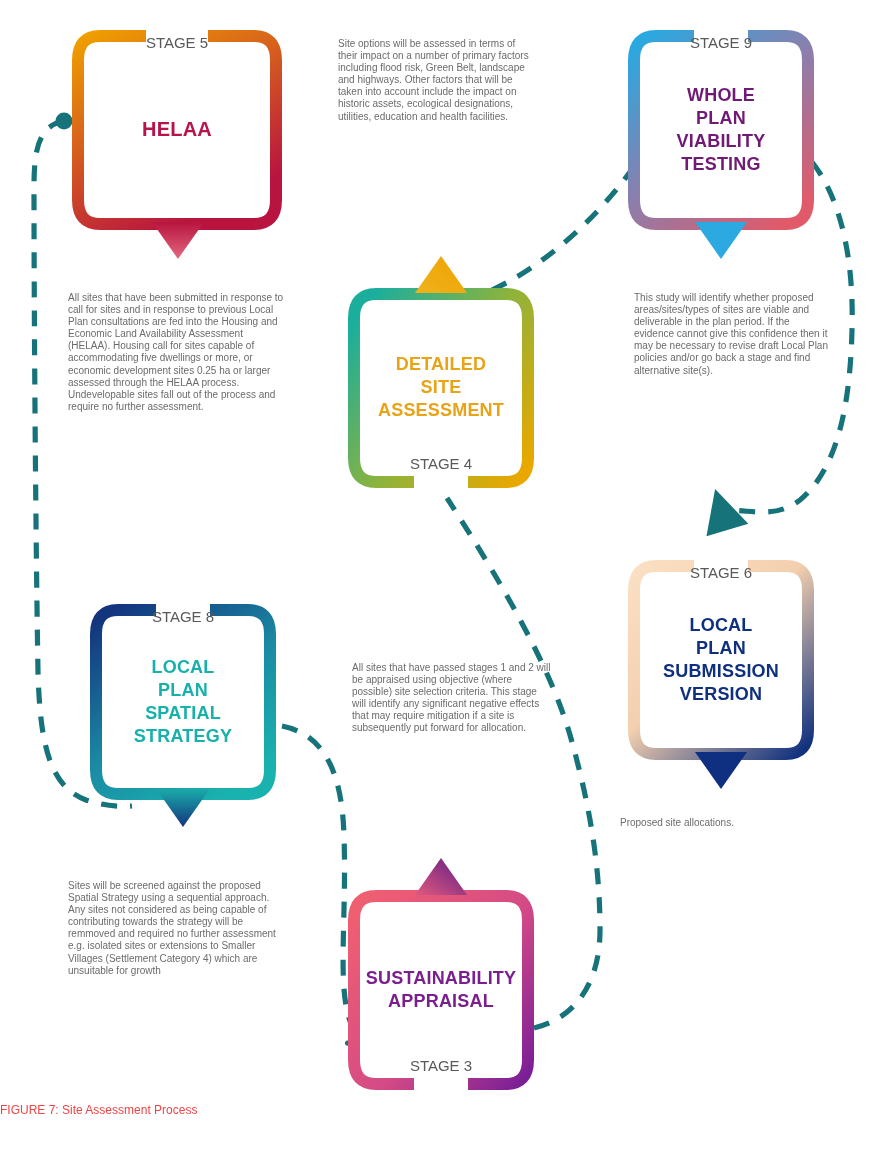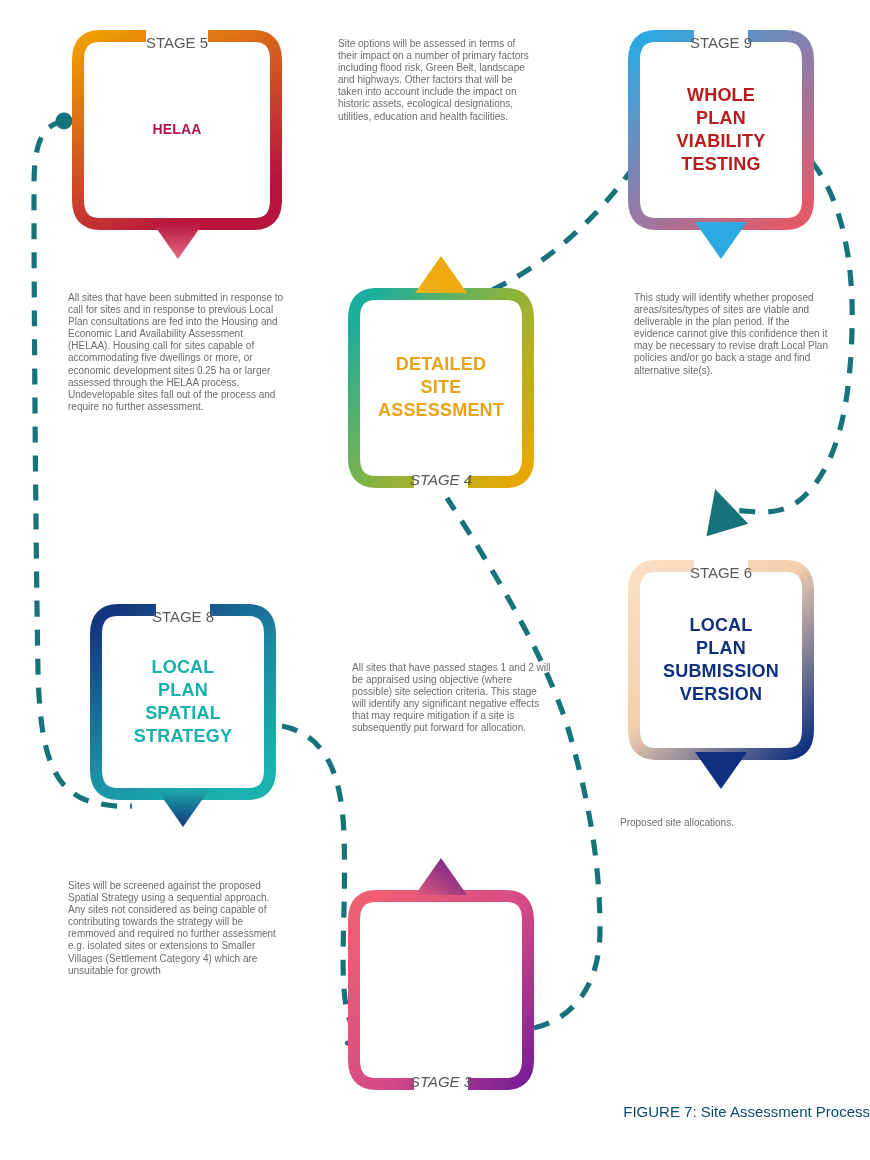--- a/index.html
+++ b/index.html
@@ -36,54 +36,54 @@
     width: 100%; height: 100%;
   }
   .node .label {
     position: absolute;
     left: 12%;
     right: 12%;
     top: 50%;
     transform: translateY(-50%);
     text-align: center;
     font-weight: bold;
-    font-size: 14px;
+    font-size: 20px;
     line-height: 1.28;
     letter-spacing: .2px;
     z-index: 4;
     pointer-events: none;
   }
   .node .stage-tag {
     position: absolute;
     left: 0; right: 0;
     text-align: center;
     font-size: 15px;
     color: #58595b;
     font-weight: normal;
     z-index: 5;
   }
   .stage-tag.top { top: 4px; }
-  .stage-tag.bottom { bottom: 0; font-style: italic; }
+  .stage-tag.bottom { bottom: 16px; }
 
   
   .para {
     position: absolute;
     z-index: 2;
     font-size: 10px;
     line-height: 1.21;
     color: #6a6b6d;
   }
   .para.center { text-align: left; }
 
   .caption {
     position: absolute;
     left: 0; right: 0;
-    text-align: right;
-    font-size: 15px;
-    color: #0c4a6e;
+    text-align: left;
+    font-size: 12px;
+    color: #ef4444;
     z-index: 2;
   }
 </style>
 </head>
 <body>
 
 <div id="stage">
 
   <svg id="connectors" viewBox="0 0 870 1160">
     <defs>
@@ -182,20 +182,22 @@
       <defs>
         <linearGradient id="g3" x1="0" y1="0.1" x2="1" y2="0.95">
           <stop offset="0%" stop-color="#ef5f72"></stop>
           <stop offset="55%" stop-color="#d44a86"></stop>
           <stop offset="100%" stop-color="#7b1f96"></stop>
         </linearGradient>
       </defs>
       <path d="M66,194 L28,194 Q6,194 6,170 L6,30 Q6,6 28,6 L158,6 Q180,6 180,30 L180,170 Q180,194 158,194 L120,194" fill="none" stroke="url(#g3)" stroke-width="12" stroke-linecap="butt"></path>
     </svg>
     <div class="stage-tag bottom">STAGE 3</div>
+    <div class="label" style="color:#7b1f8e; white-space:pre-line; font-size:18px; left:2%; right:2%;">SUSTAINABILITY
+APPRAISAL</div>
   </div>
   <svg style="position:absolute; left:415px; top:858px; width:52px; height:38px; z-index:3;" viewBox="0 0 52 38">
     <defs>
         <linearGradient id="a3" x1="0" y1="1" x2="1" y2="0">
           <stop offset="0%" stop-color="#e05a7e"></stop>
           <stop offset="100%" stop-color="#5f1b86"></stop>
         </linearGradient>
       </defs>
     <path d="M26,0 L52,37 L0,37 Z" fill="url(#a3)"></path>
   </svg>
@@ -235,21 +237,21 @@
       <defs>
         <linearGradient id="g5" x1="0.05" y1="0" x2="0.85" y2="1">
           <stop offset="0%" stop-color="#29a9e1"></stop>
           <stop offset="50%" stop-color="#8a7fad"></stop>
           <stop offset="100%" stop-color="#e05a6a"></stop>
         </linearGradient>
       </defs>
       <path d="M66,6 L28,6 Q6,6 6,30 L6,170 Q6,194 28,194 L158,194 Q180,194 180,170 L180,30 Q180,6 158,6 L120,6" fill="none" stroke="url(#g5)" stroke-width="12" stroke-linecap="butt"></path>
     </svg>
     <div class="stage-tag top">STAGE 9</div>
-    <div class="label" style="color:#b91c1c; white-space:pre-line; font-size:18px;">WHOLE
+    <div class="label" style="color:#701a75; white-space:pre-line; font-size:18px;">WHOLE
 PLAN
 VIABILITY
 TESTING</div>
   </div>
   <svg style="position:absolute; left:695px; top:222px; width:52px; height:38px; z-index:3;" viewBox="0 0 52 38">
     <path d="M0,0 L52,0 L26,37 Z" fill="#2ba9e0"></path>
   </svg>
 
   <p class="para" style="left:634px; top:292px; width:196px; margin:0;">This study will identify whether proposed areas/sites/types of sites are viable and deliverable in the plan period. If the evidence cannot give this confidence then it may be necessary to revise draft Local Plan policies and/or go back a stage and find alternative site(s).</p>
 

